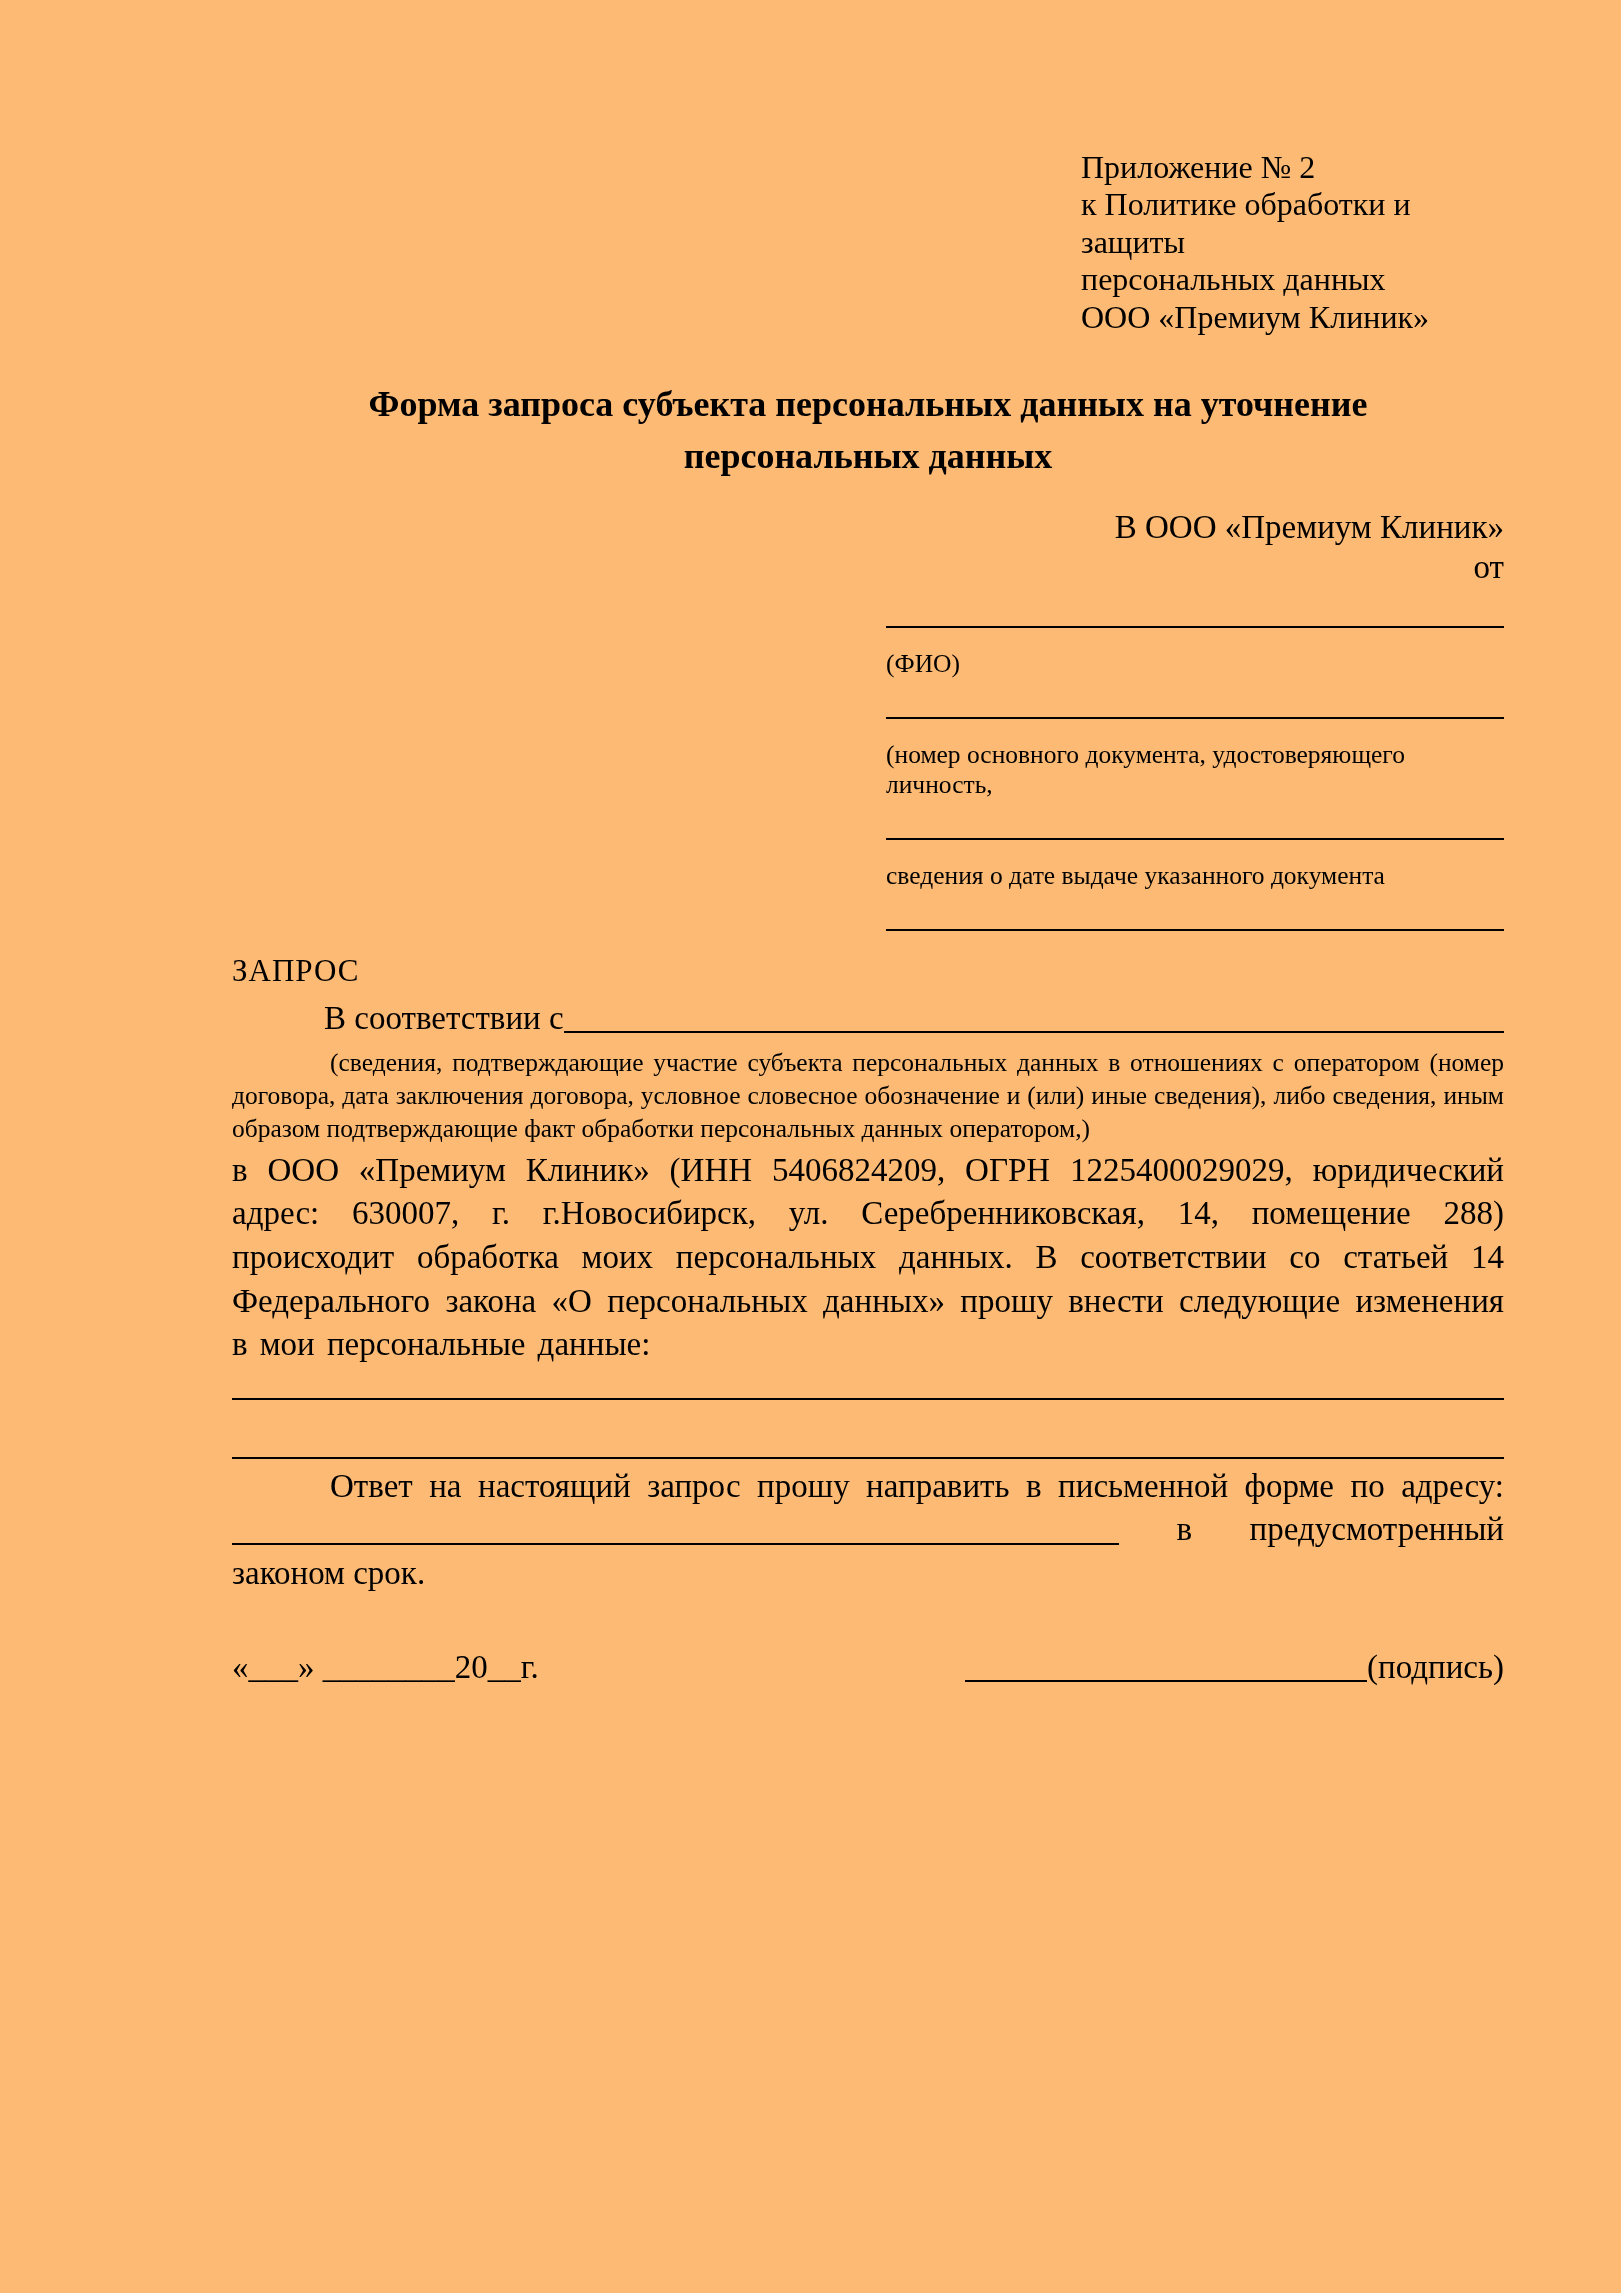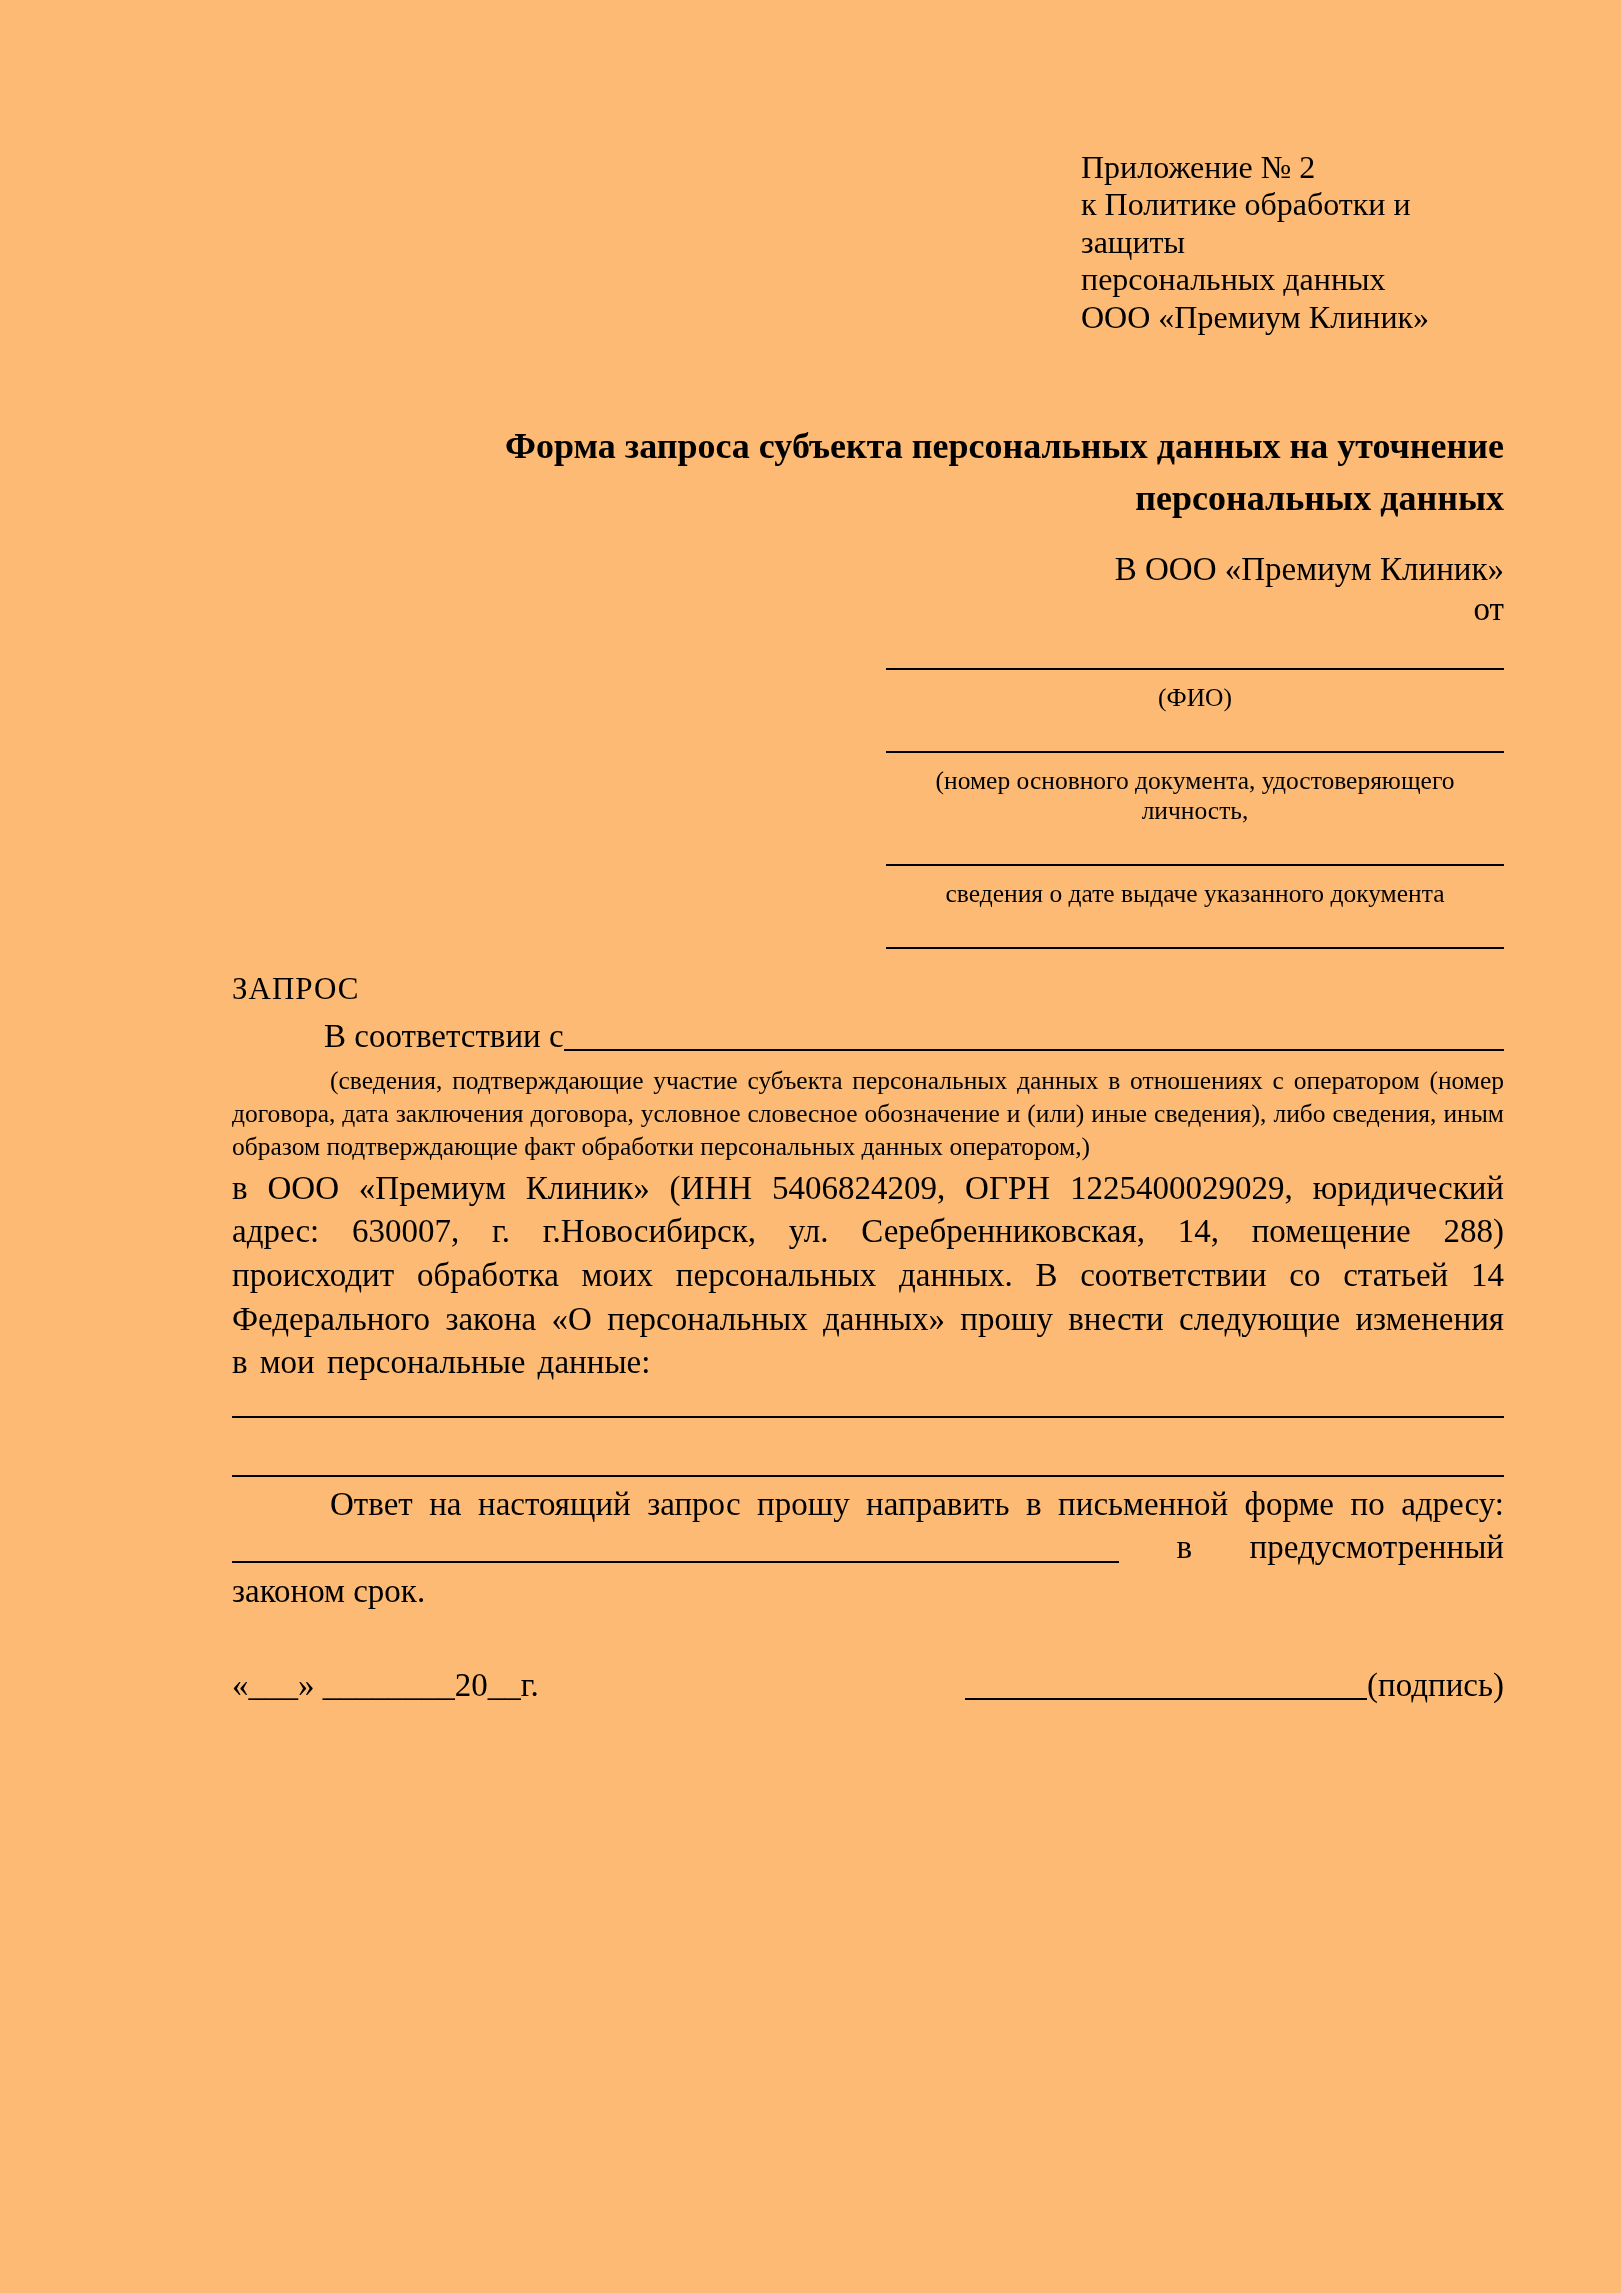--- a/index.html
+++ b/index.html
@@ -21,44 +21,44 @@
 
   
   .appendix {
     margin-left: 849px;
     font-size: 32px;
     line-height: 1.17;
   }
 
   
   .doc-title {
-    margin-top: 84px;
-    text-align: right;
+    margin-top: 42px;
+    text-align: center;
     font-weight: 700;
     font-size: 36px;
     line-height: 1.45;
   }
 
   
   .addressee {
     margin-top: 25.5px;
     margin-left: 654px;
     font-size: 33px;
   }
   .addr-line { line-height: 1.2; text-align: right; }
   .field-line {
     height: 31px;
     border-bottom: 2.9px solid #000;
   }
   .field-line.tall { height: 39px; }
   .field-caption {
     font-size: 25.5px;
     line-height: 1.15;
-    text-align: center;
-    padding-top: 13px;
+    text-align: left;
+    padding-top: 21px;
     margin-bottom: 7.8px;
   }
 
   
   .zapros {
     margin-top: 22px;
     font-size: 31px;
     letter-spacing: 1px;
   }
   .intro-row {

